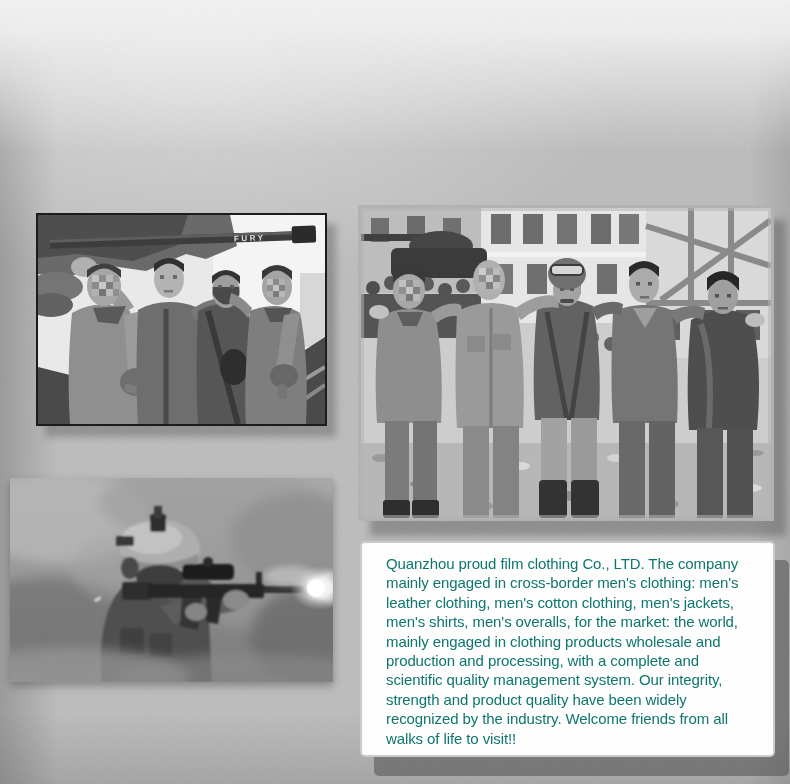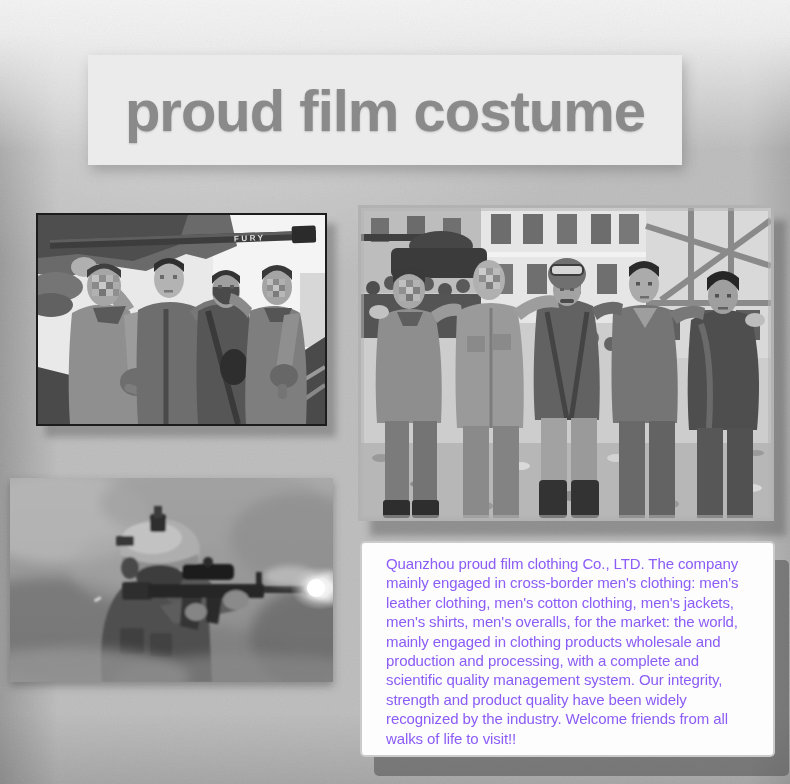--- a/index.html
+++ b/index.html
@@ -56,43 +56,40 @@
     z-index: 2;
     background: #fdfdfd;
     border: 2px solid #cbcbcb;
     border-radius: 5px;
     padding: 11px 20px 8px 24px;
     box-shadow: 14px 19px 0 rgba(78,78,78,0.55);
   }
   .card p {
     margin: 0;
     font-size: 15px; line-height: 19.4px; letter-spacing: -0.1px;
-    color: #8b5cf6;
+    color: #0f766e;
   }
 </style>
 <title>proud film costume</title></head>
 <body>
 
 <div class="page">
   <div class="bg-grad"></div>
 
   <svg class="noise" width="790" height="784" xmlns="http://www.w3.org/2000/svg" aria-hidden="true">
     <filter id="nz">
         <feTurbulence type="fractalNoise" baseFrequency="0.8" numOctaves="2" stitchTiles="stitch"></feTurbulence>
         <feColorMatrix type="saturate" values="0"></feColorMatrix>
         <feComponentTransfer>
           <feFuncA type="linear" slope="0.14" intercept="0"></feFuncA>
         </feComponentTransfer>
       </filter>
     <rect width="790" height="784" filter="url(#nz)"></rect>
   </svg>
 
-  <div class="banner">
-    <span class="title">proud film costume</span>
-  </div>
 
   <figure class="photo photo-a" aria-label="Black and white photo: four weary tank crewmen arm in arm beneath a tank gun barrel stencilled FURY, two of them pointing fists at the camera, faces pixelated">
     <svg viewBox="0 0 287 209" preserveAspectRatio="none">
       <rect width="287" height="209" fill="#e9e9e9"></rect>
       <rect x="175" width="112" height="160" fill="#f4f4f4"></rect>
       <g>
         <path d="M0 0 H192 L199 31 L168 44 L148 39 L108 56 L60 49 L30 63 L0 59 Z" fill="#6a6a6a"></path>
         <path d="M0 0 H150 L140 30 L95 46 L40 39 L0 43 Z" fill="#4e4e4e"></path>
         <ellipse cx="18" cy="72" rx="27" ry="15" fill="#757575"></ellipse>
         <ellipse cx="13" cy="90" rx="22" ry="12" fill="#616161"></ellipse>

